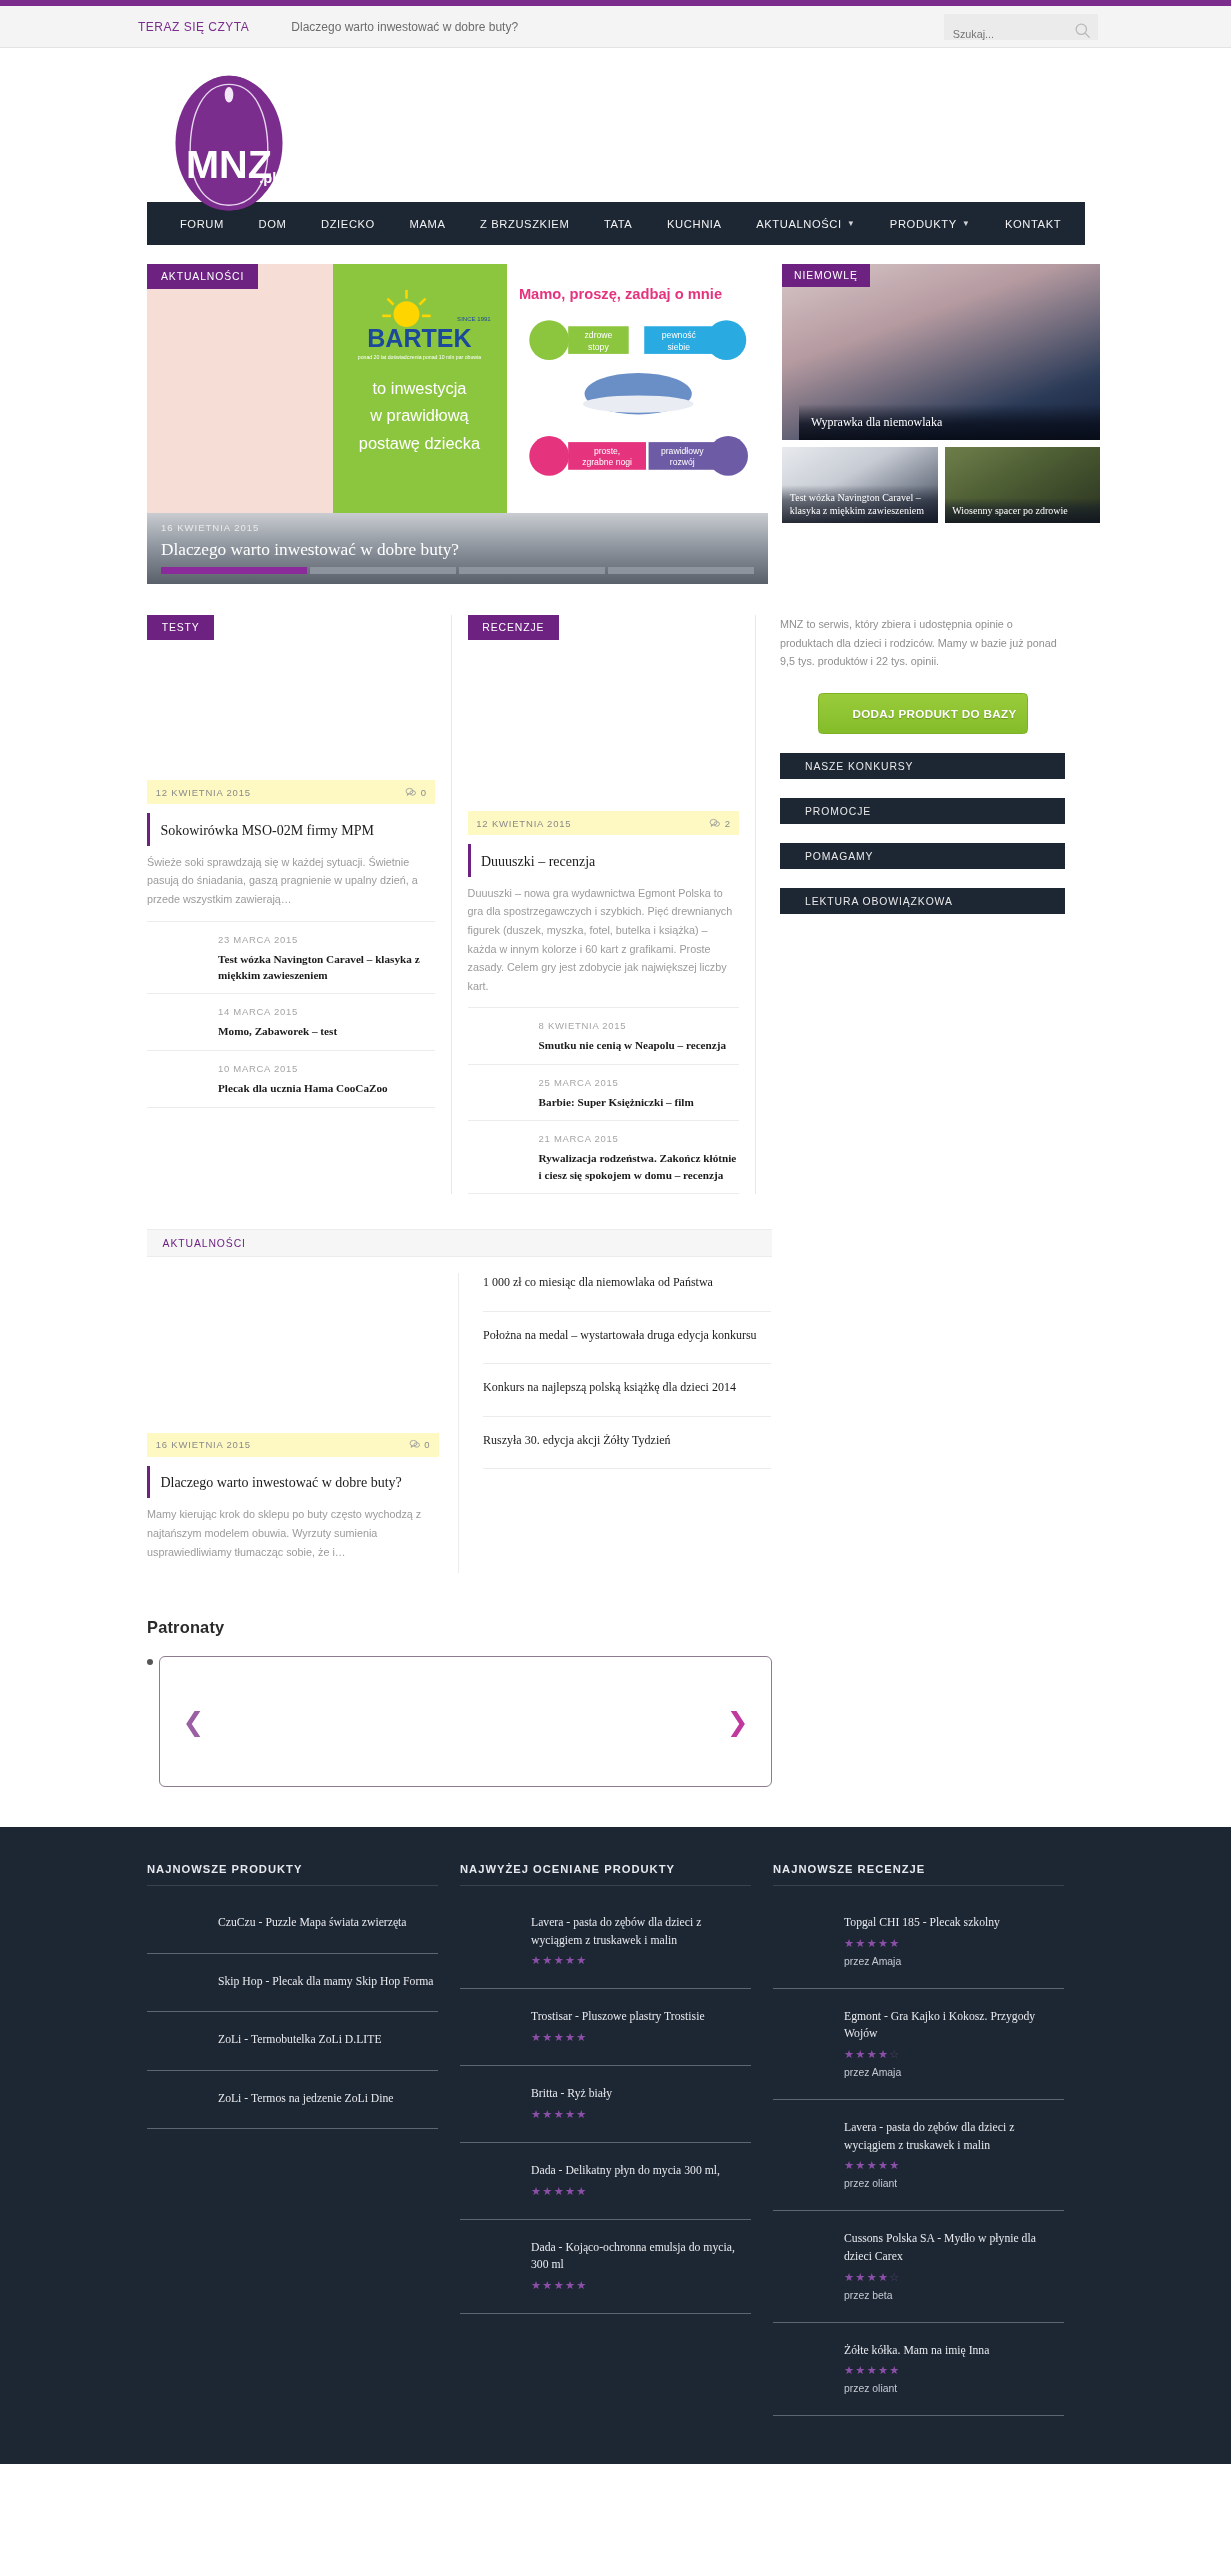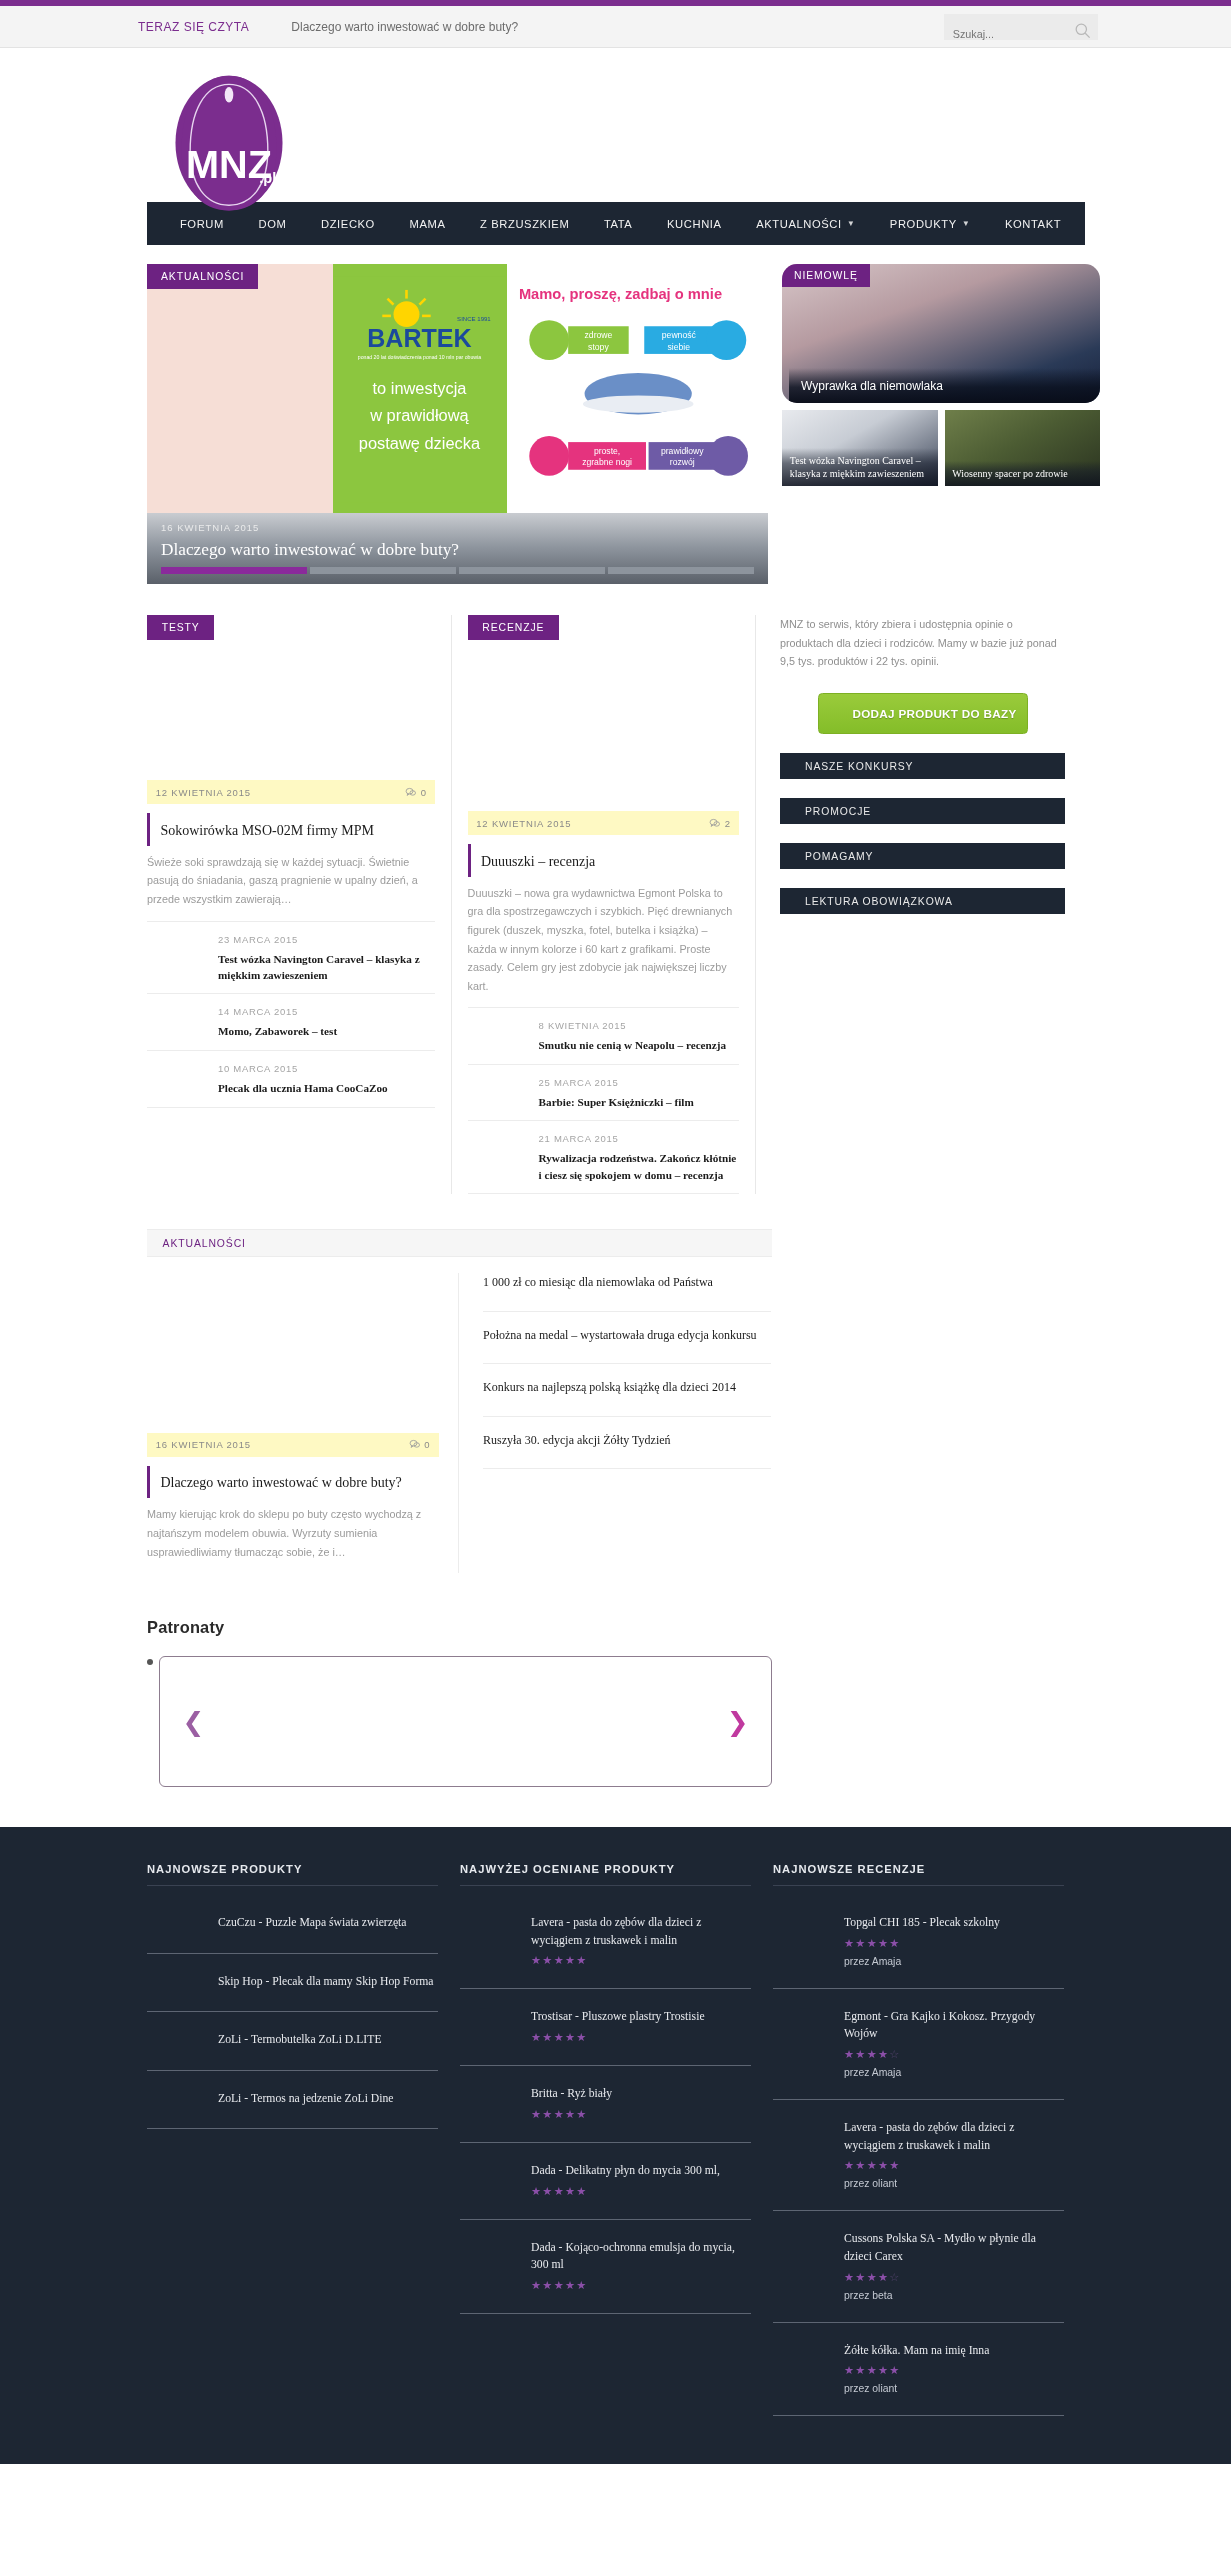--- a/index.html
+++ b/index.html
@@ -87,30 +87,30 @@
   .hero-title {
     color:#fff; font-family:"Liberation Serif", serif;
     font-size:17.3px; margin-top:7px;
   }
   .hero-bars { display:flex; gap:2.6px; height:7px; margin-top:7.8px; }
   .hero-bars i { flex:1; background:#8d949d; display:block; }
   .hero-bars i.on { background:#8a2a9b; }
 
   .hero-side { width:318px; }
   .side-top {
-    width:318px; height:139px;
+    width:318px; height:176px;
     background:linear-gradient(160deg,#d8c7c9 0%,#b59aa0 35%,#2a3a57 78%,#16203a 100%);
-    position:relative; overflow:hidden;border-radius:15px;
+    position:relative; overflow:hidden;
   }
   .side-top .badge { padding:6px 12px; }
   .side-cap {
-    position:absolute; bottom:0; left:7px; right:0;
+    position:absolute; bottom:0; left:17px; right:0;
     padding:10.4px 12px;
     background:linear-gradient(180deg,rgba(10,16,30,0) 0%, rgba(10,16,30,.82) 55%, rgba(8,12,24,.96) 100%);
-    color:#fff; font-family:Liberation Sans, sans-serif; font-size:12px;
+    color:#fff; font-family:Liberation Serif, serif; font-size:12px;
   }
   .side-grid { display:flex; gap:7px; margin-top:7px; }
   .side-cell { width:156px; height:76px; position:relative; overflow:hidden; }
   .side-cell.a { background:linear-gradient(150deg,#e8eaee 0%,#c7ccd4 40%,#3a4356 100%); }
   .side-cell.b { background:linear-gradient(150deg,#6f7f4a 0%,#4c5c33 45%,#2a3320 100%); }
   .side-cell .cap {
     position:absolute; left:0; right:0; bottom:0; padding:6px 7.8px;
     color:#fff; font-family:"Liberation Serif", serif; font-size:10px; line-height:1.32;
     background:linear-gradient(180deg,rgba(20,26,40,0) 0%, rgba(20,26,40,.55) 40%, rgba(14,18,30,.85) 100%);
   }

